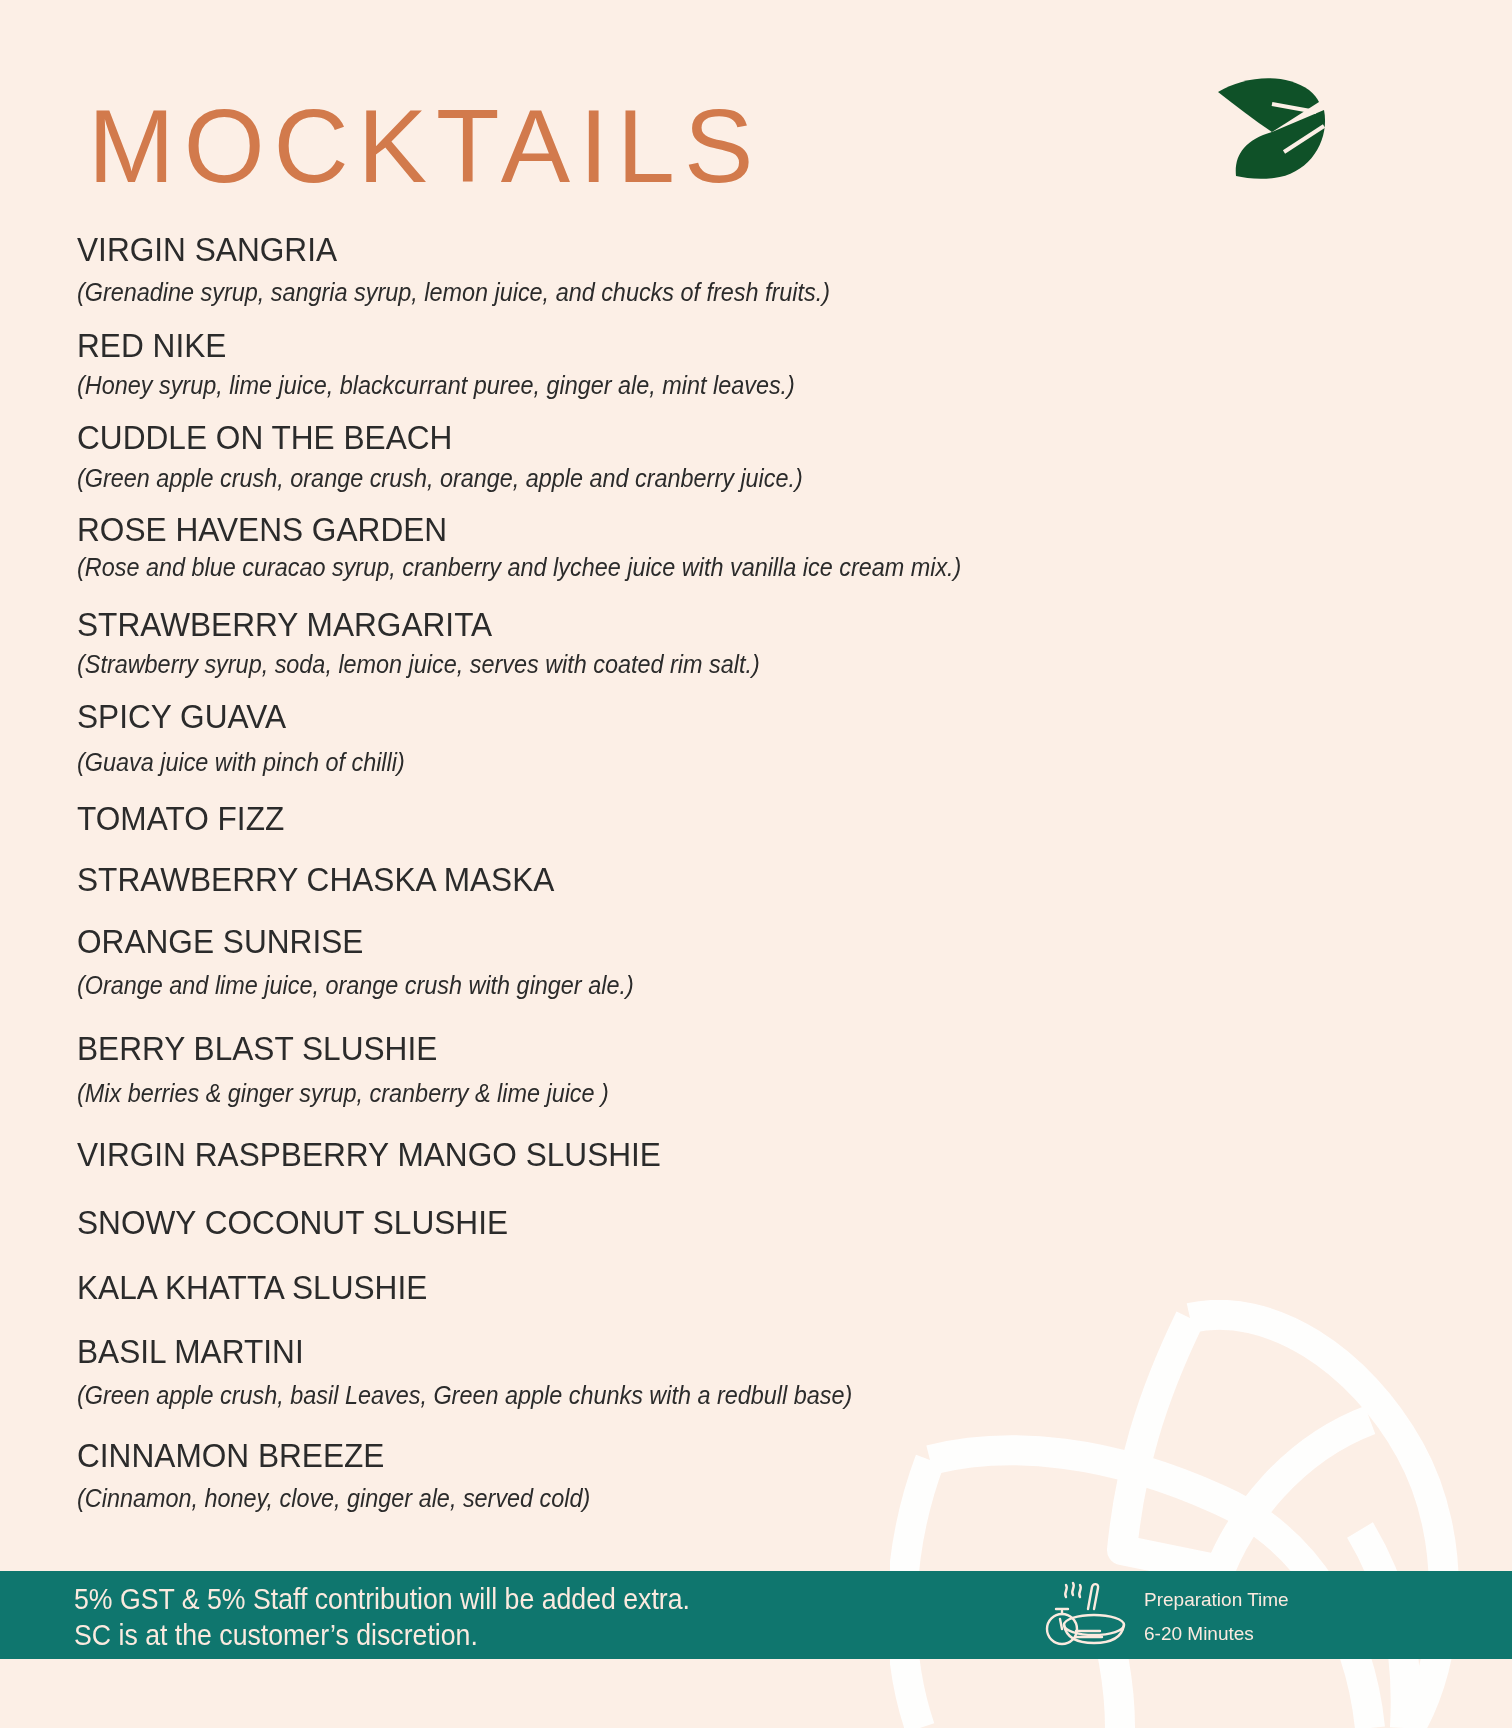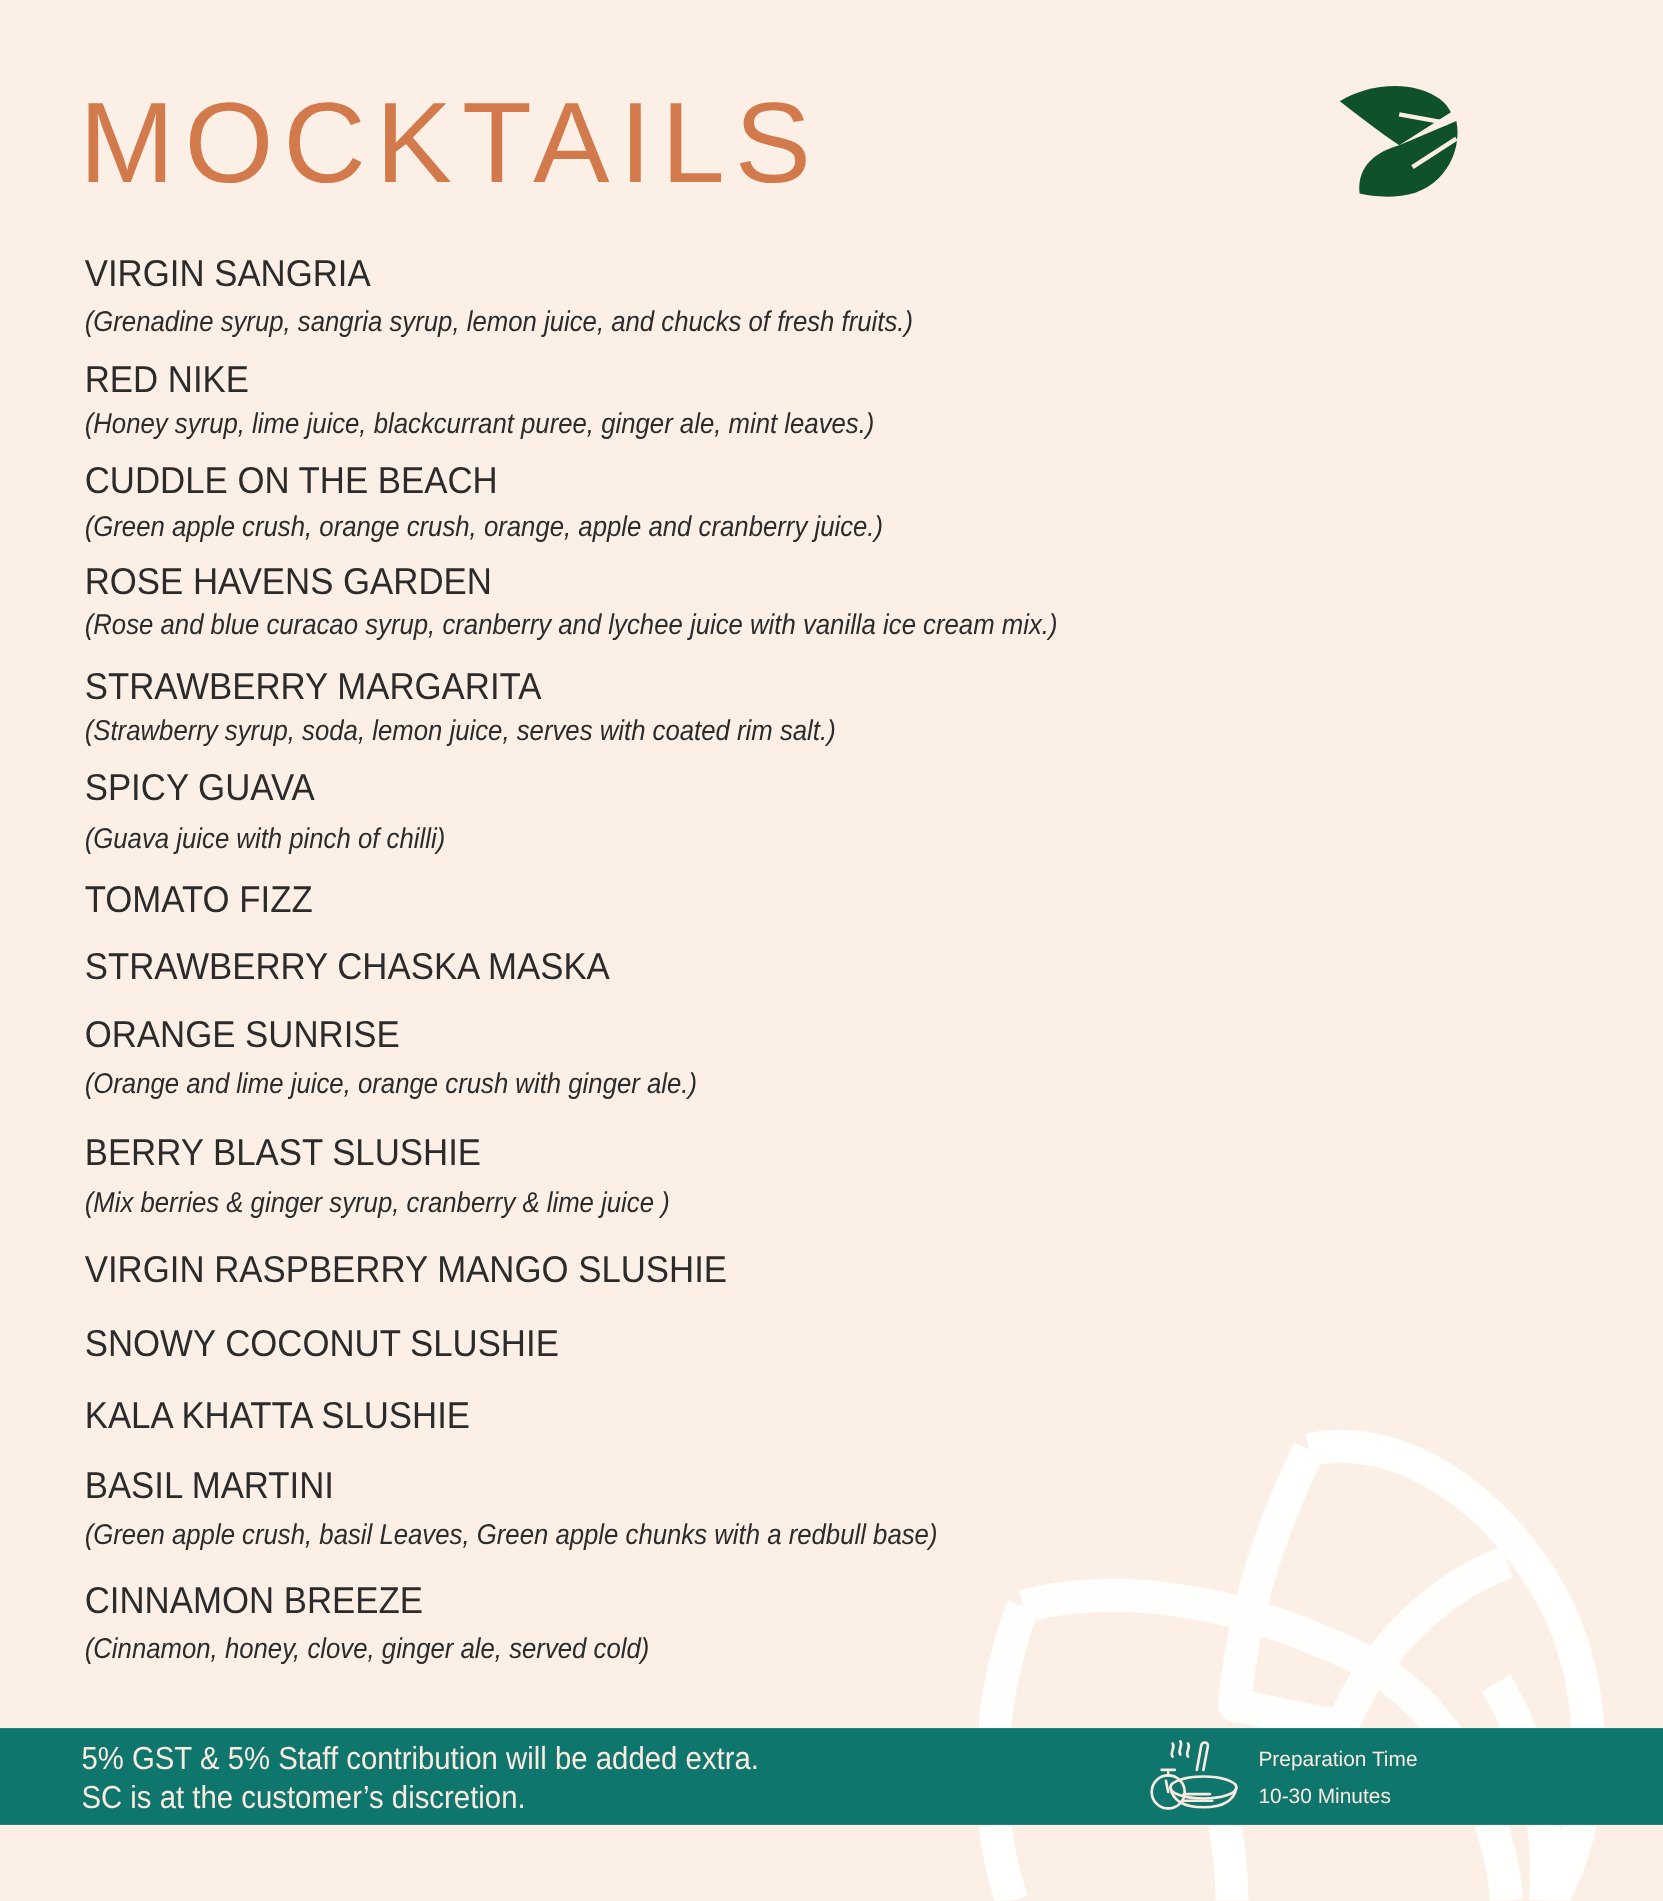--- a/index.html
+++ b/index.html
@@ -4,21 +4,21 @@
 <style>
   html, body { margin:0; padding:0; }
   body {
     width:1512px; height:1728px; position:relative; overflow:hidden;
     background:#fcefe6;
     font-family:"Liberation Sans", sans-serif;
     color:#2b2b2b;
   }
   .bg-leaf { position:absolute; left:890px; top:1300px; width:622px; height:428px; }
   .title {
-    position:absolute; left:72px; top:78px; margin:0;
+    position:absolute; left:72px; top:78px; margin:16px;
     font-size:104px; font-weight:normal; letter-spacing:9px;
     color:#d27a4c; line-height:1;
   }
   .logo { position:absolute; left:1214px; top:70px; width:120px; height:114px; }
   .item-name {
     position:absolute; left:77px; margin:0;
     font-size:34px; line-height:1; color:#2b2b2b; white-space:nowrap;
     transform:scaleX(0.93); transform-origin:left center;
   }
   .item-desc {
@@ -127,15 +127,15 @@
       <path d="M46 30 L 50 8 c1 -4 7 -4 6 1 L 52 30"></path>
       <ellipse cx="52" cy="46" rx="30" ry="10"></ellipse>
       <path d="M22 46 c2 12 12 18 30 18 c18 0 28 -6 30 -18"></path>
       <path d="M34 52 L 58 52 M34 58 L 60 58"></path>
       <circle cx="20" cy="50" r="15"></circle>
       <path d="M20 50 L 18 40 M20 32 L 20 35 M14 30 L 26 30"></path>
     </g>
   </svg>
   <div class="prep">
     <div>Preparation Time</div>
-    <div>10-30 Minutes</div>
+    <div>6-20 Minutes</div>
   </div>
 </div>
 
 </body></html>

